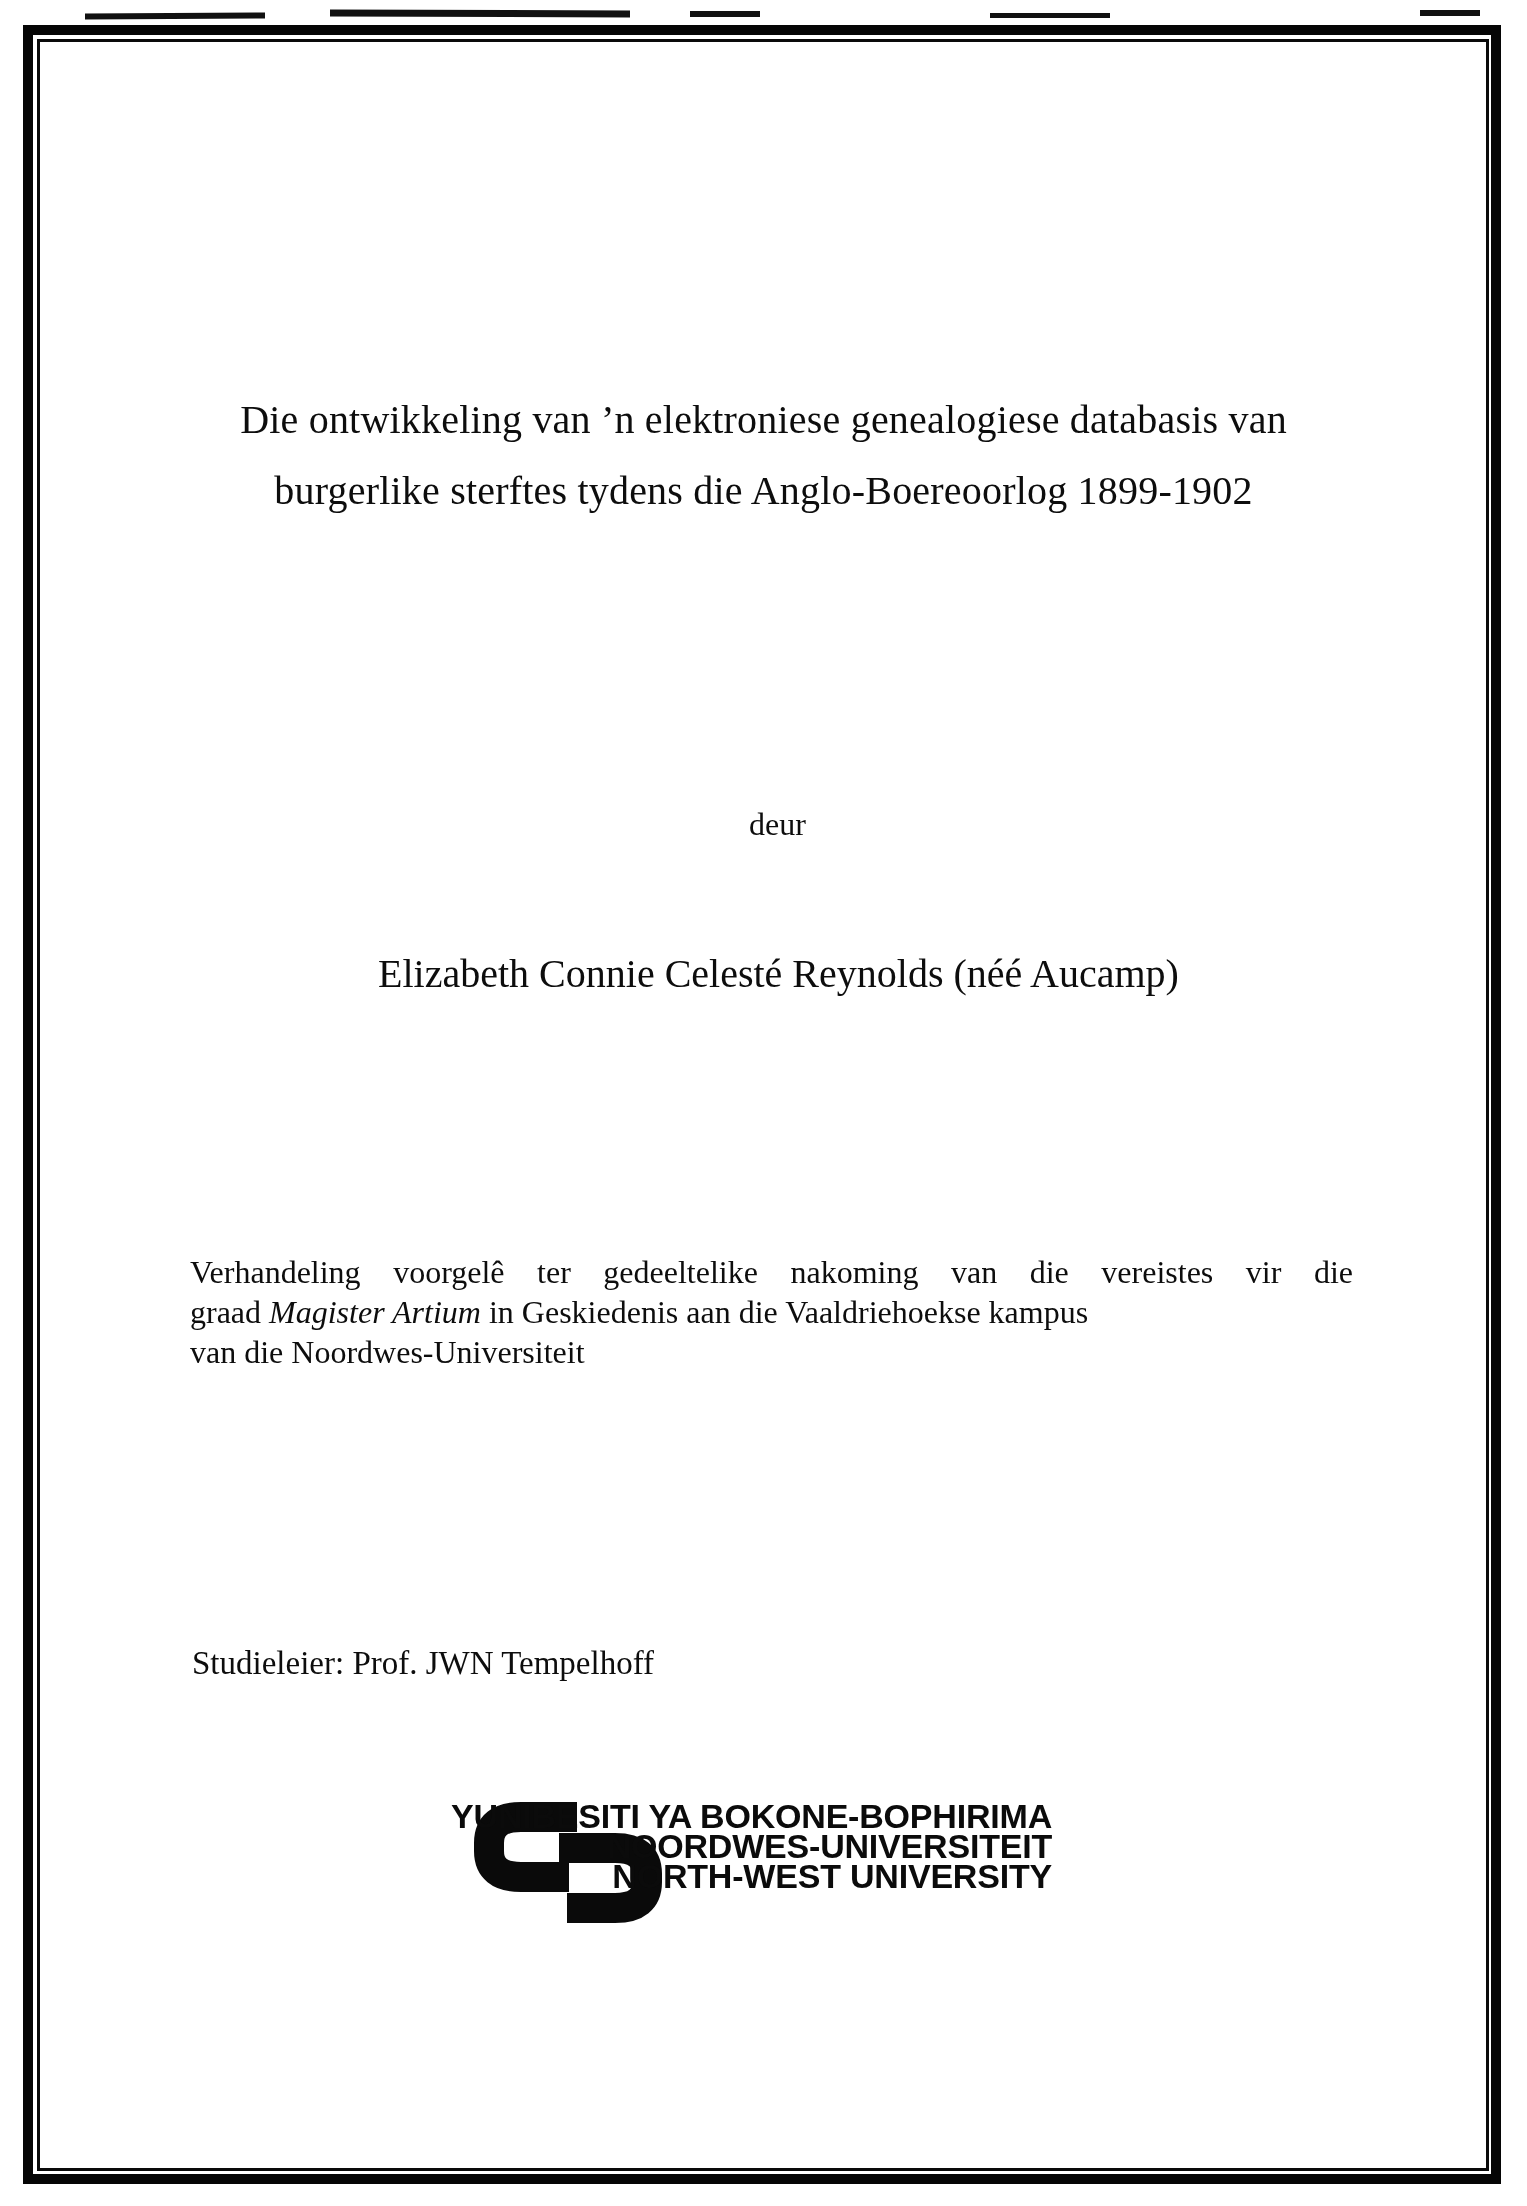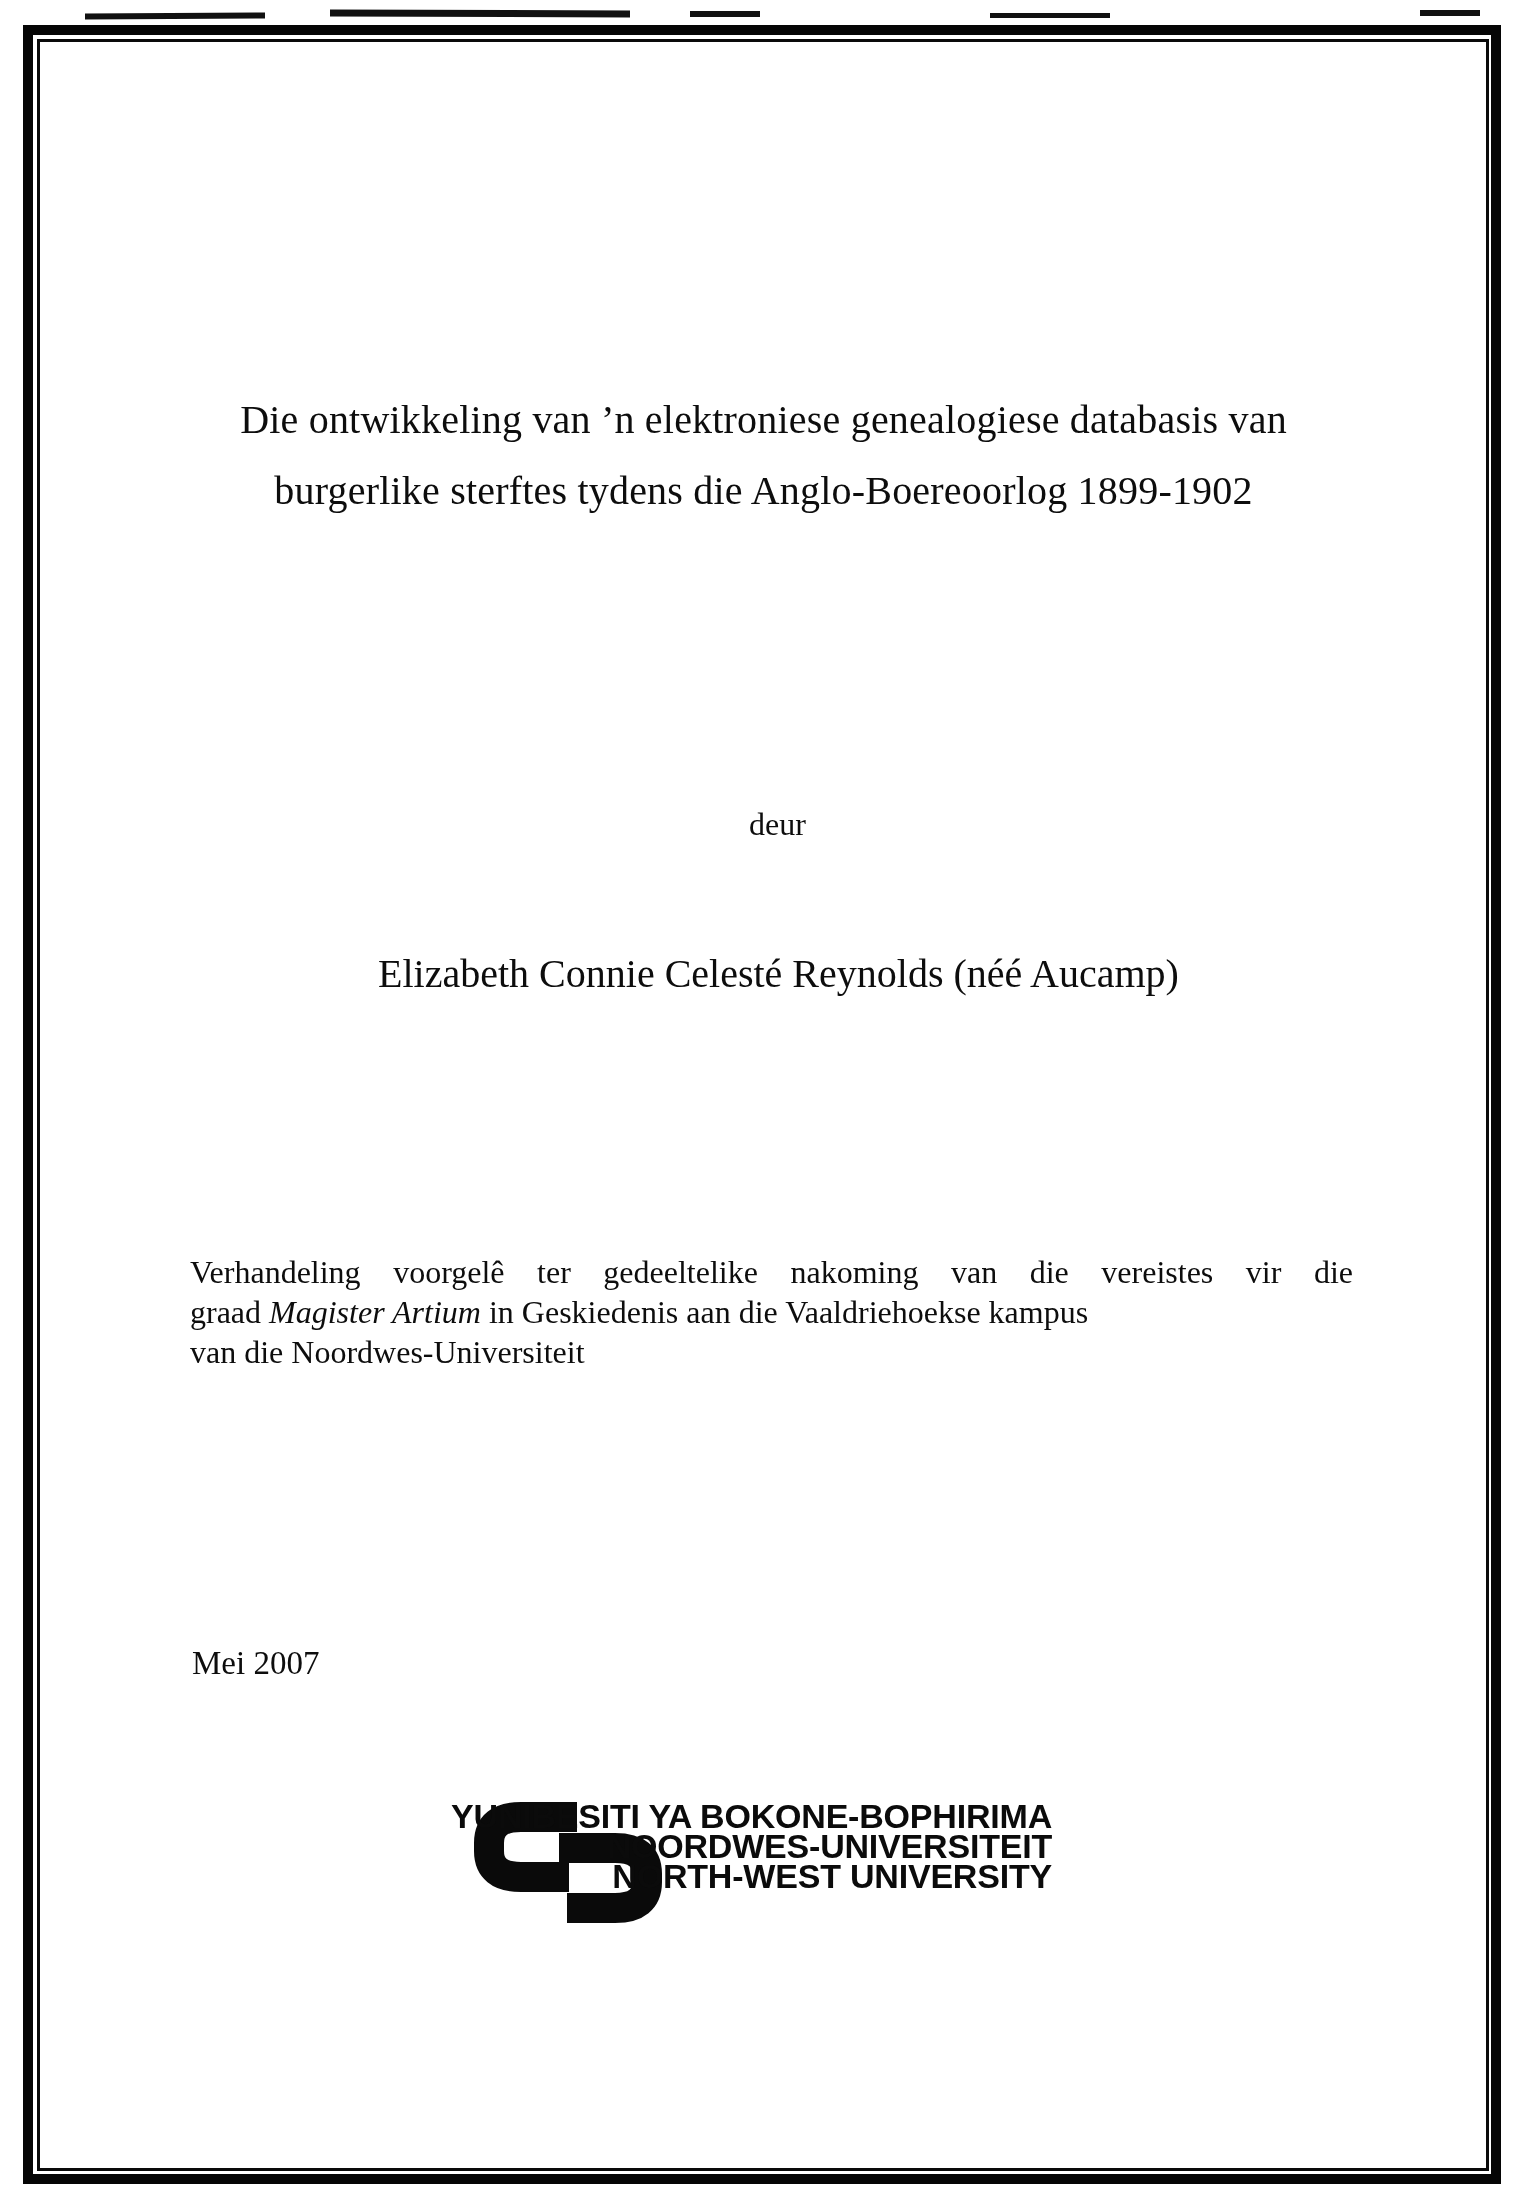--- a/index.html
+++ b/index.html
@@ -98,21 +98,21 @@
 
   <div class="author">Elizabeth Connie Celesté Reynolds (néé Aucamp)</div>
 
   <div class="statement">
     <div class="justified">Verhandeling voorgelê ter gedeeltelike nakoming van die vereistes vir die</div>
     <div><span>graad</span> <span class="italic">Magister Artium</span> <span>in Geskiedenis aan die Vaaldriehoekse kampus</span></div>
     <div>van die Noordwes-Universiteit</div>
   </div>
 
   <div class="supervisor-block">
-    <div>Mei 2007</div>
+    <div>Studieleier: Prof. JWN Tempelhoff</div>
   </div>
 
   <svg class="logo-mark" viewBox="0 0 190 127" aria-hidden="true">
 
     <path d="M 104 18 L 48 18 Q 16 18 16 44 L 16 52 Q 16 78 48 78 L 96 78" fill="none" stroke="#0a0a0a" stroke-width="30" stroke-linecap="butt"></path>
 
     <path d="M 86 49 L 142 49 Q 174 49 174 75 L 174 83 Q 174 109 142 109 L 94 109" fill="none" stroke="#0a0a0a" stroke-width="30" stroke-linecap="butt"></path>
   </svg>
 
   <div class="logo-text">

